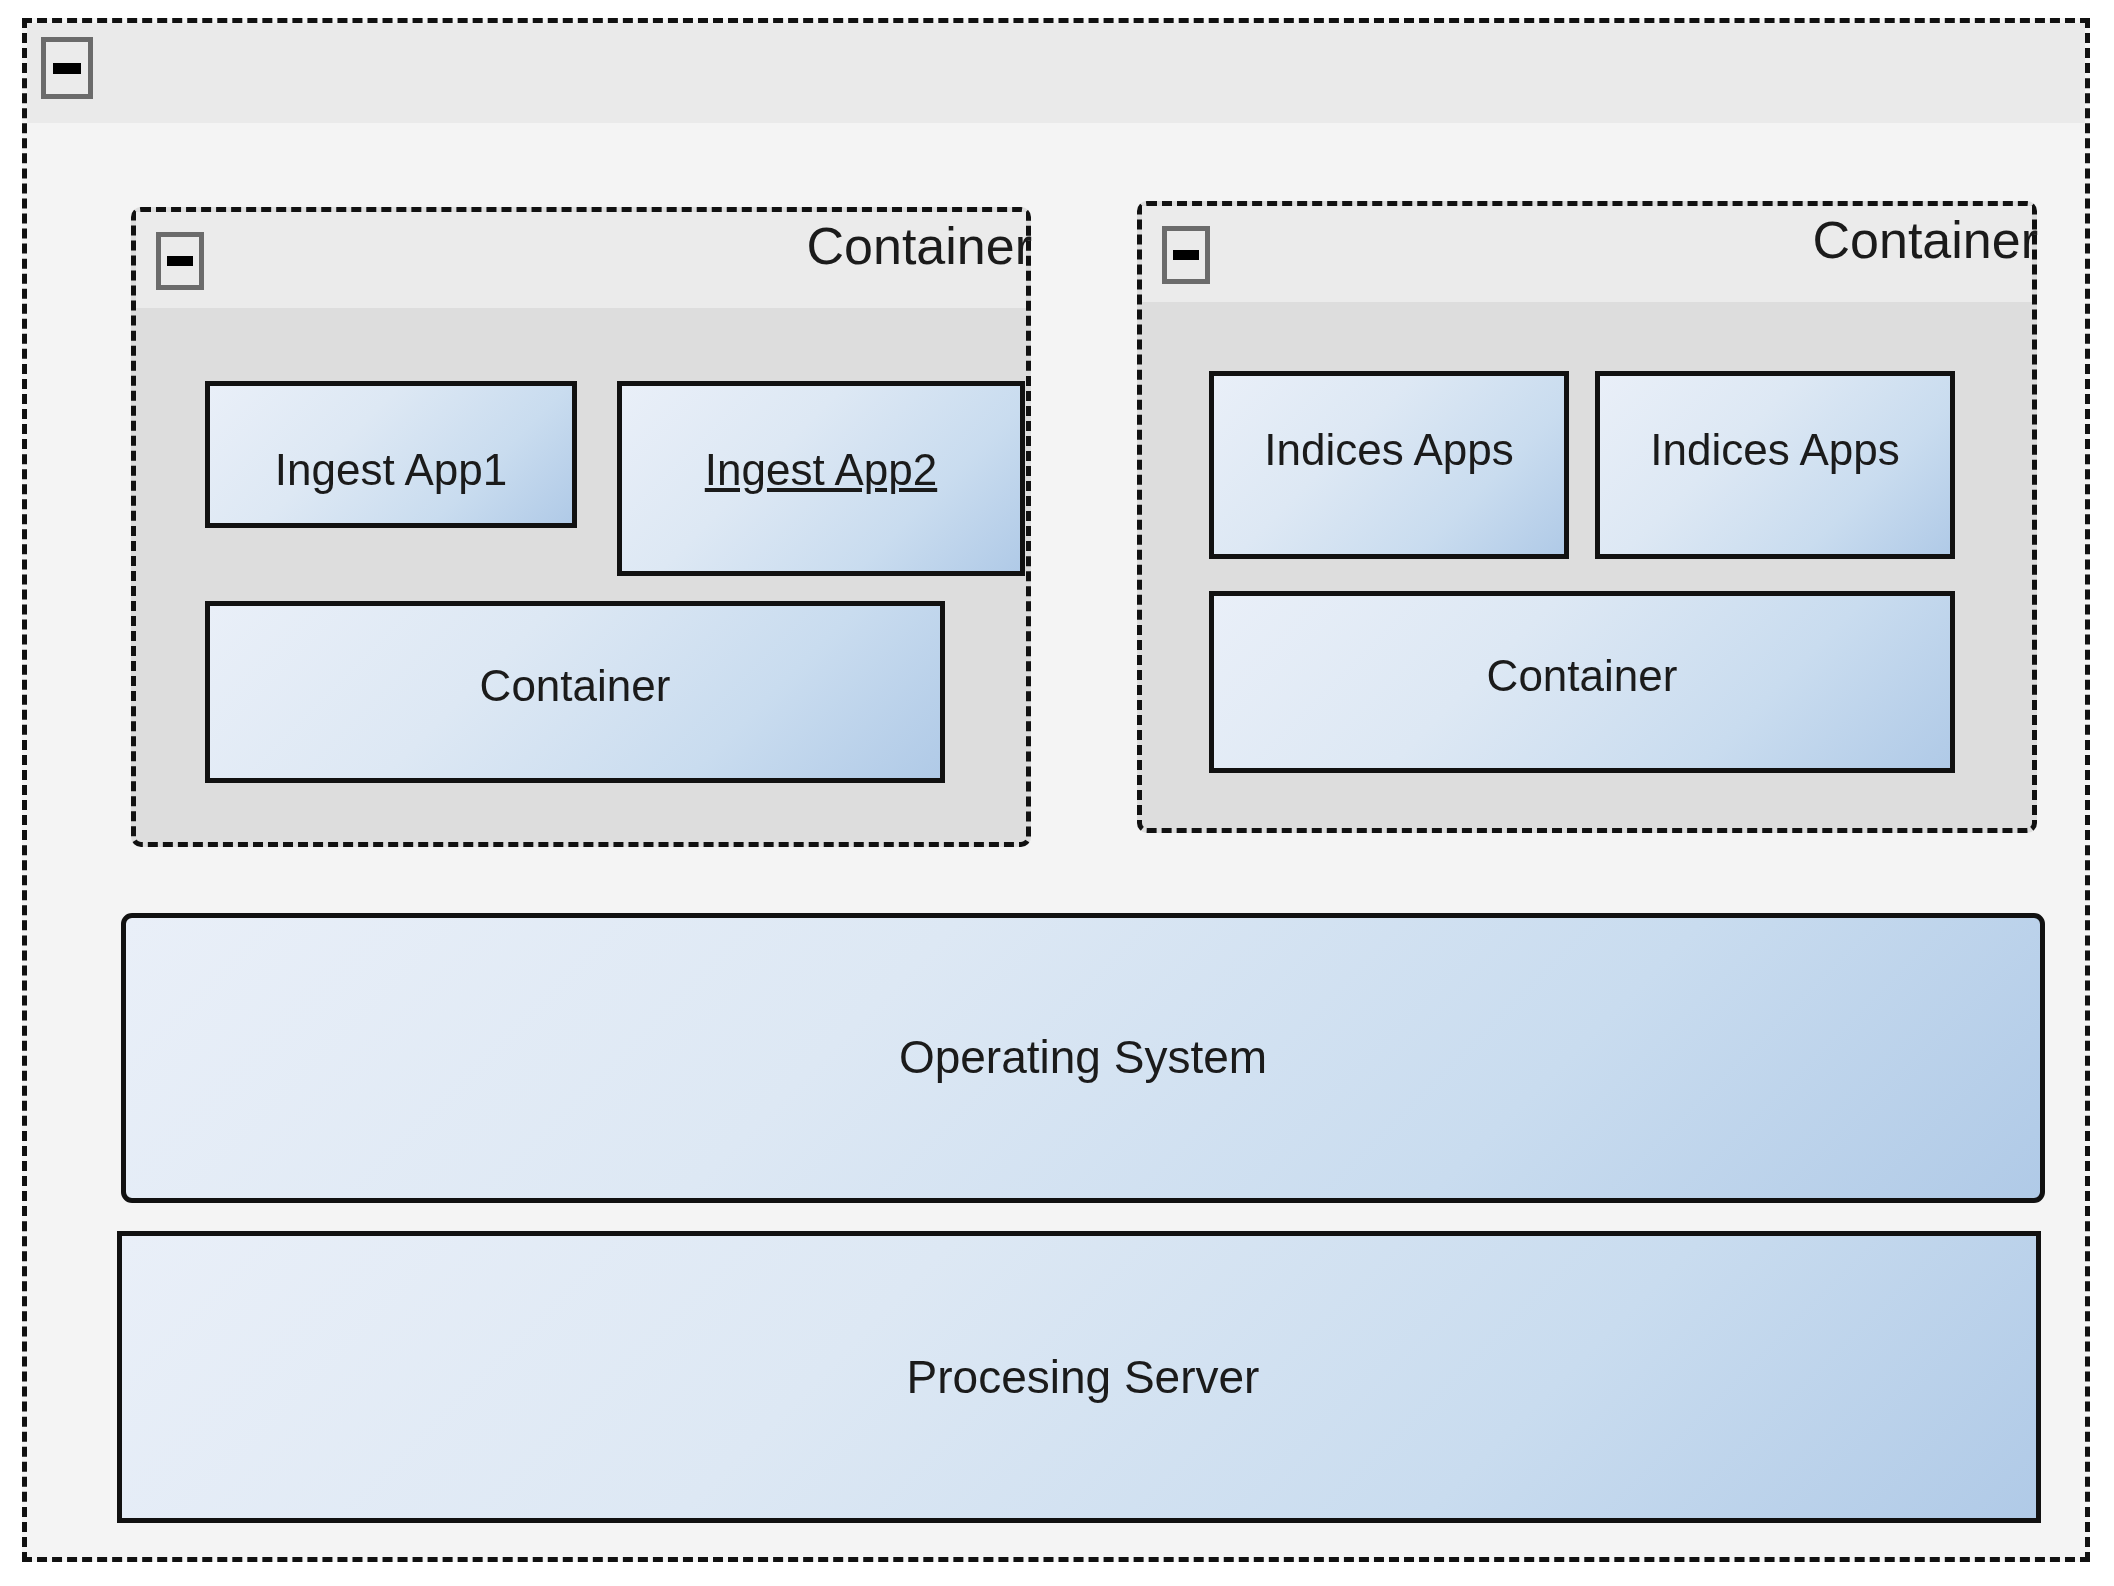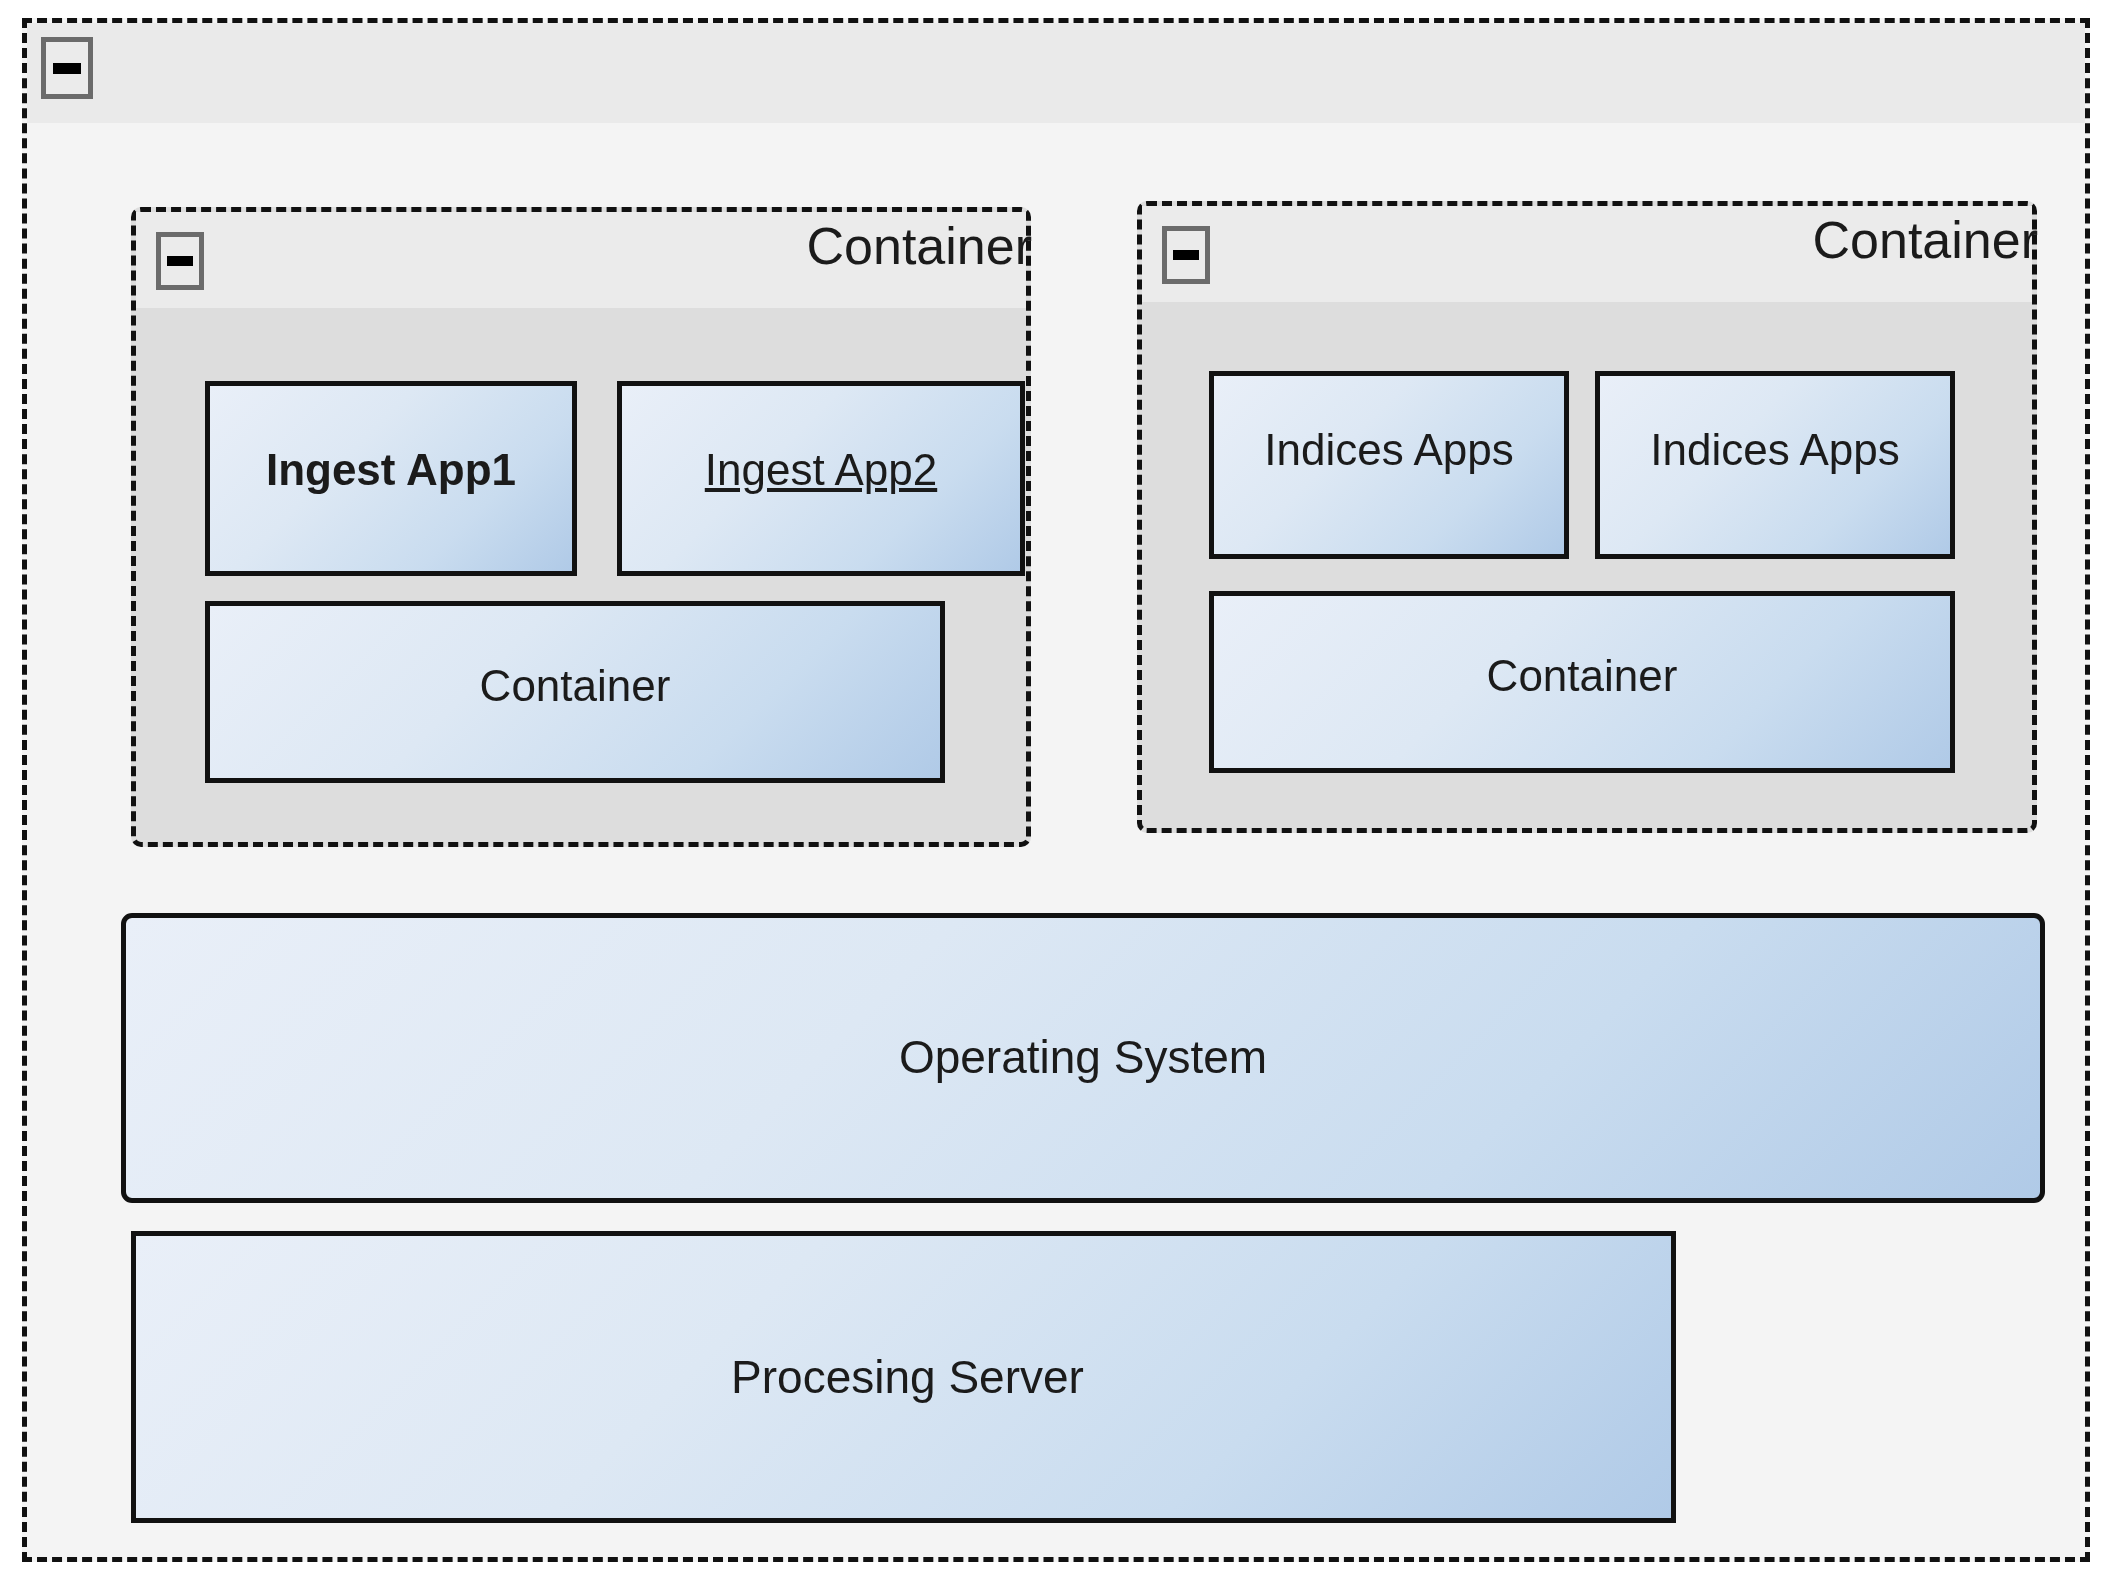--- a/index.html
+++ b/index.html
@@ -137,21 +137,21 @@
   .gbox .gbox-label {
     line-height: 1;
     white-space: nowrap;
     text-align: center;
   }
 
   
   .app-box { font-size: 44px; }
   .app-box .gbox-label { padding-top: 0; }
 
-  .app-l1 { left: 178px; top: 358px; width: 372px; height: 195px; font-weight: bold; }
+  .app-l1 { left: 178px; top: 358px; width: 372px; height: 147px; }
   .app-l2 { left: 590px; top: 358px; width: 408px; height: 195px; text-decoration: underline; }
   .app-r1 { left: 1182px; top: 348px; width: 360px; height: 188px; }
   .app-r2 { left: 1568px; top: 348px; width: 360px; height: 188px; }
 
   .app-l1 .gbox-label, .app-l2 .gbox-label { margin-top: 62px; }
   .app-r1 .gbox-label, .app-r2 .gbox-label { margin-top: 52px; }
 
   
   .inner-container-box { font-size: 44px; }
   .inner-l { left: 178px; top: 578px; width: 740px; height: 182px; }
@@ -162,23 +162,23 @@
   
   .stack-bar { font-size: 46px; }
   .bar-os {
     left: 94px;
     top: 890px;
     width: 1924px;
     height: 290px;
     border-radius: 11px;
   }
   .bar-server {
-    left: 104px;
+    left: 90px;
     top: 1208px;
-    width: 1545px;
+    width: 1924px;
     height: 292px;
     padding-left: 8px;
   }
   .bar-os .gbox-label { margin-top: 116px; }
   .bar-server .gbox-label { margin-top: 118px; }
 </style>
 </head>
 <body>
 
 <div id="canvas">

